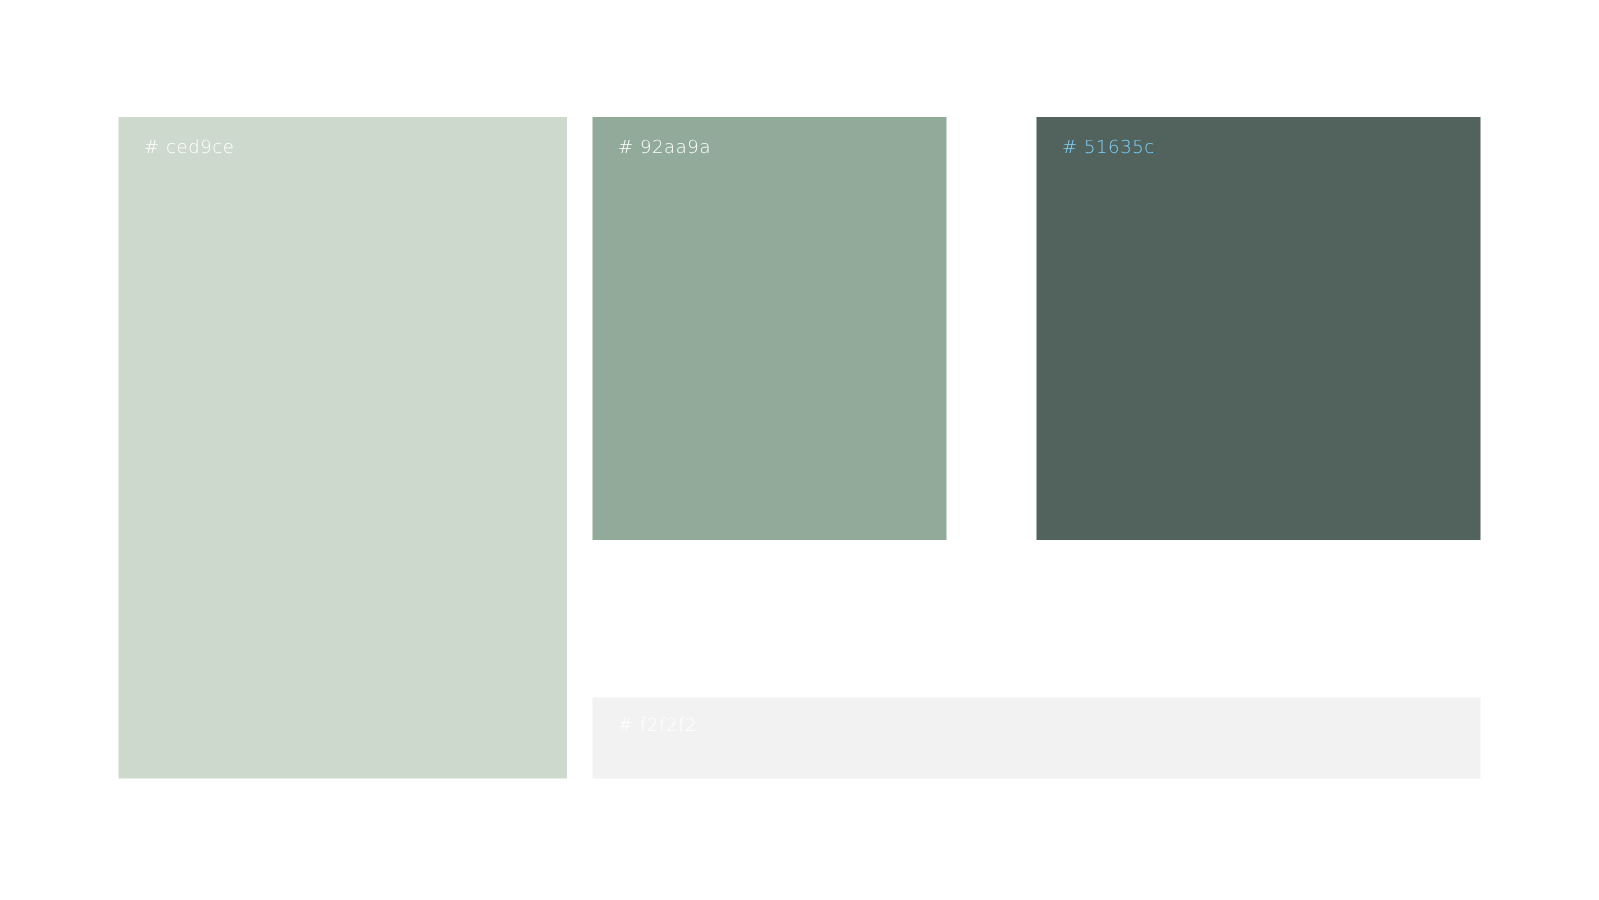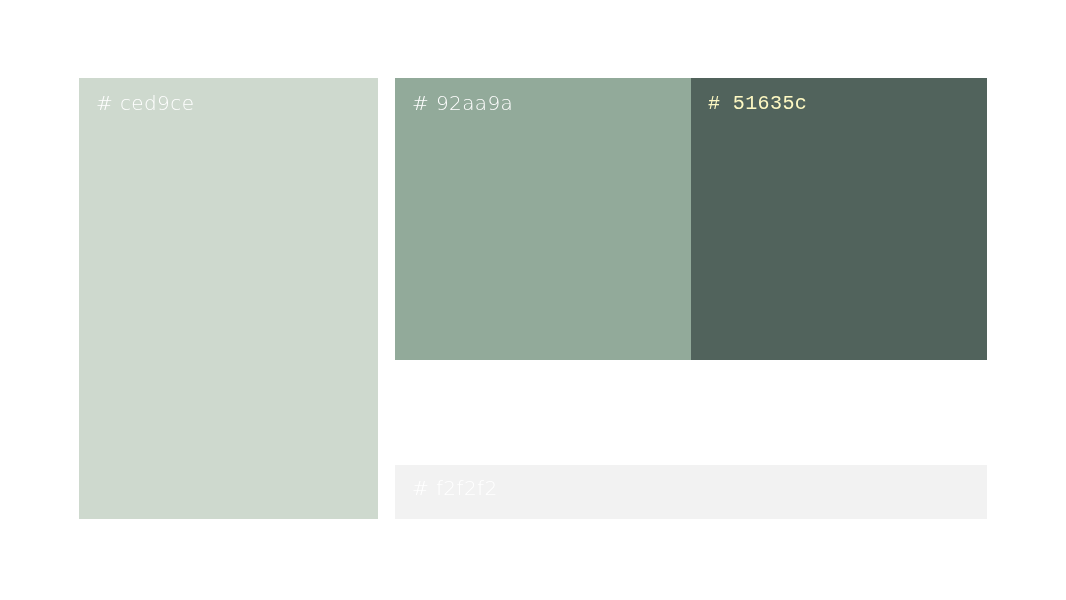--- a/index.html
+++ b/index.html
@@ -27,21 +27,21 @@
   .swatch {
     position: absolute;
     box-sizing: border-box;
     overflow: hidden;
   }
 
   .swatch-label {
     position: absolute;
     left: 17px;
     top: 12px;
-    font-size: 20px;
+    font-size: 12px;
     font-weight: 300;
     letter-spacing: 0.4px;
     line-height: 1.35;
     color: #ffffff;
     white-space: nowrap;
     user-select: none;
   }
 
   
   #palette-group-left {
@@ -55,21 +55,21 @@
   #palette-group-right {
     position: absolute;
     left: 395px;
     top: 78px;
     width: 592px;
     height: 441px;
   }
 
   
   .sw-primary   { left: 0px;   top: 0px;   width: 299px; height: 441px; }
-  .sw-mid       { left: 0px;   top: 0px;   width: 296px; height: 282px; }
+  .sw-mid       { left: 0px;   top: 0px;   width: 236px; height: 282px; }
   .sw-dark      { left: 296px; top: 0px;   width: 296px; height: 282px; }
   .sw-blush     { left: 0px;   top: 282px; width: 592px; height: 105px; }
   .sw-neutral   { left: 0px;   top: 387px; width: 592px; height: 54px; }
 
   .sw-neutral .swatch-label { top: 10px; }
 </style>
 </head>
 <body style="background-color: rgb(255, 255, 255);">
 
 <div id="palette-canvas" style="background-color: rgb(255, 255, 255);">
@@ -79,21 +79,21 @@
       <span class="swatch-label" style="color: rgb(255, 255, 255);"># ced9ce</span>
     </div>
   </div>
 
   <div id="palette-group-right">
     <div class="swatch sw-mid" style="background-color: rgb(146, 170, 154);">
       <span class="swatch-label" style="color: rgb(255, 255, 255);"># 92aa9a</span>
     </div>
 
     <div class="swatch sw-dark" style="background-color: rgb(81, 99, 92);">
-      <span class="swatch-label" style="color: #fef9c3; font-family: Liberation Mono, monospace;"># 51635c</span>
+      <span class="swatch-label" style="color: #7dd3fc;"># 51635c</span>
     </div>
 
 
     <div class="swatch sw-neutral" style="background-color: rgb(242, 242, 242);">
       <span class="swatch-label" style="color: rgb(255, 255, 255);"># f2f2f2</span>
     </div>
   </div>
 
 </div>
 

